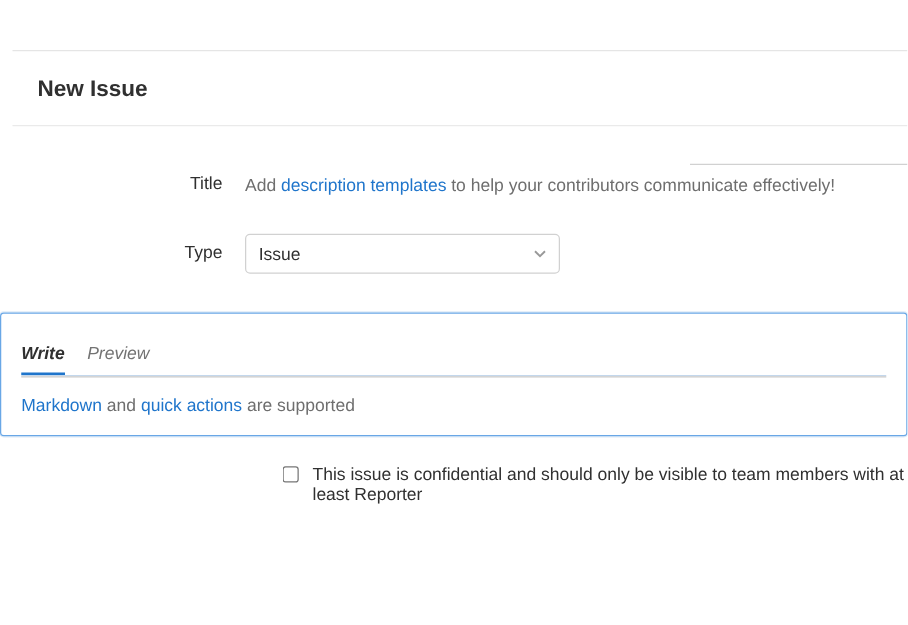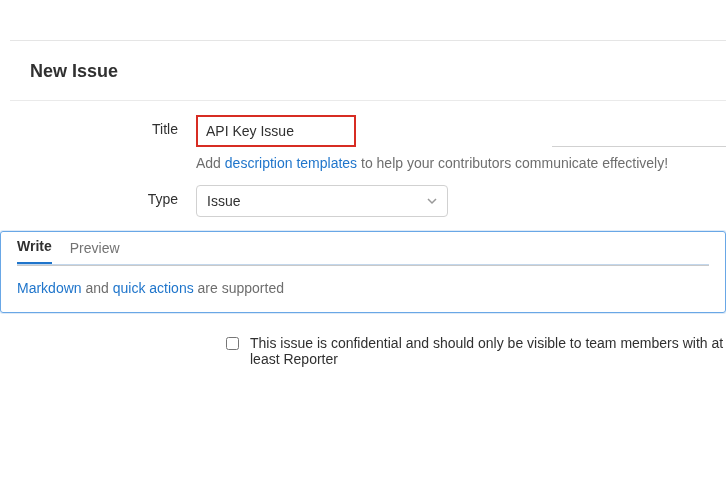--- a/index.html
+++ b/index.html
@@ -21,21 +21,21 @@
     margin: 20px 0 18px 30px;
     color: #303030;
   }
   .hr-mid {
     border-top: 1px solid #eaeaea;
     margin: 0 0 0 10px;
   }
   .form-row {
     display: flex;
     align-items: flex-start;
-    margin-top: 14px;
+    margin-top: 31px;
   }
   .form-label {
     width: 196px;
     text-align: right;
     padding-right: 18px;
     padding-top: 6px;
     color: #303030;
     font-size: 14px;
   }
   .form-content {
@@ -85,24 +85,25 @@
   }
   .desc-panel {
     border: 1px solid #69a7e6;
     border-radius: 3px;
     box-shadow: 0 0 0 1px rgba(31,117,203,0.15);
     overflow: hidden;
     margin-right: 0;
   }
   .tabs {
     display: flex;
-    align-items: flex-end;
-    padding: 6px 16px 0 16px;
+    align-items: flex-start;
+    padding: 23px 16px 0 16px;
     gap: 18px;
     position: relative;
+    font-style: italic;
   }
   .tab {
     color: #737373;
     padding-bottom: 8px;
     cursor: pointer;
     font-size: 14px;
   }
   .tab.active {
     color: #303030;
     font-weight: 600;
@@ -145,23 +146,20 @@
 
 <div class="hr-top"></div>
 
 <div class="page-title">New Issue</div>
 
 <div class="hr-mid"></div>
 
 <div class="form-row">
   <div class="form-label">Title</div>
   <div class="form-content">
-    <span class="title-input-wrap">
-      <input class="title-input" type="text" value="API Key Issue" style="">
-    </span>
     <div class="title-underline"></div>
     <div class="hint">
       <span>Add </span><a href="#">description templates</a><span> to help your contributors communicate effectively!</span>
     </div>
   </div>
 </div>
 
 <div class="form-row">
   <div class="form-label">Type</div>
   <div class="form-content">

